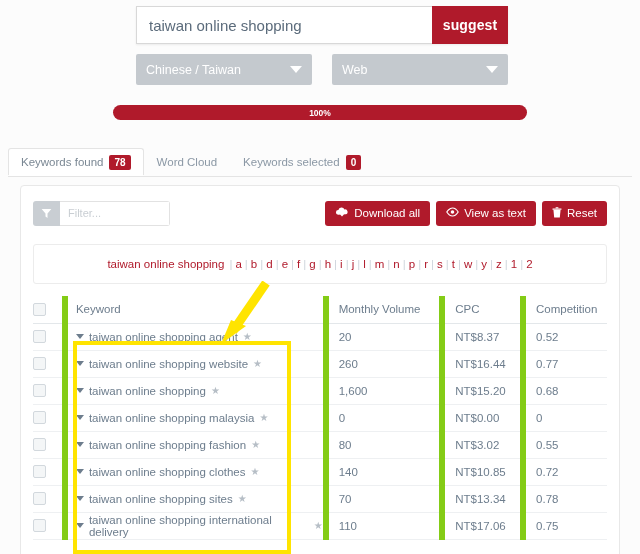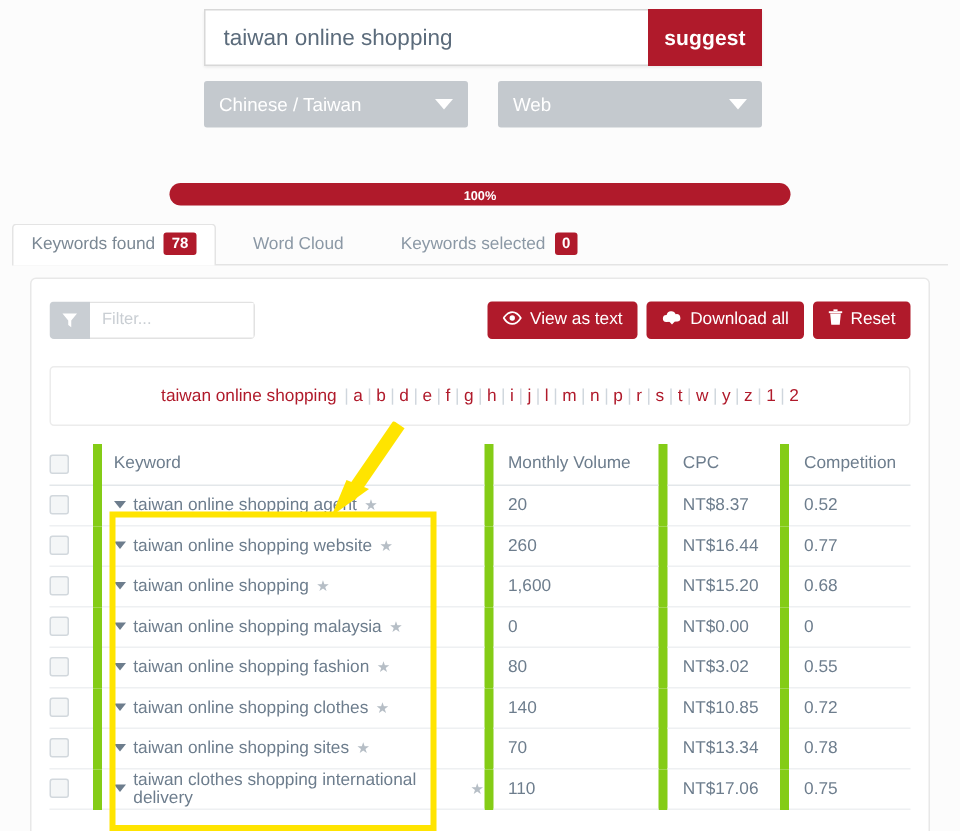--- a/index.html
+++ b/index.html
@@ -79,21 +79,21 @@
     width: 0; height: 0;
     border-left: 6px solid transparent;
     border-right: 6px solid transparent;
     border-top: 7px solid #ffffff;
   }
 
   
   .progress-wrap {
     position: absolute;
     left: 113px;
-    top: 122px;
+    top: 105px;
     width: 414px;
     height: 15px;
     background: #f0f0f0;
     border-radius: 8px;
   }
   .progress-bar {
     height: 100%;
     background: #b01a2b;
     border-radius: 8px;
     color: #ffffff;
@@ -105,23 +105,22 @@
   }
 
   
   .tabs {
     position: absolute;
     left: 8px;
     top: 148px;
     width: 624px;
     height: 28px;
     display: flex;
-    align-items: center;
+    align-items: flex-start;
     border-bottom: 1px solid #e4e4e4;
-    gap: 12px;
   }
   .tab {
     height: 27px;
     display: flex;
     align-items: center;
     padding: 0 12px;
     font-size: 11.5px;
     color: #8b98a5;
     cursor: pointer;
     box-sizing: border-box;
@@ -365,36 +364,36 @@
         <svg width="11" height="11" viewBox="0 0 12 12" aria-hidden="true">
           <path d="M0.7 1 L11.3 1 L7.1 6.1 L7.1 11 L4.9 9.4 L4.9 6.1 Z" fill="#ffffff"></path>
         </svg>
       </div>
       <input class="filter-input" type="text" placeholder="Filter..." style="">
     </div>
 
     <div class="toolbar-right">
       <button class="tb-btn">
         <span>
+          <svg width="14" height="10" viewBox="0 0 16 11" aria-hidden="true">
+            <path d="M3.6 8.6a2.7 2.7 0 0 1 .3-5.4 3.6 3.6 0 0 1 6.9-.6 2.9 2.9 0 0 1 1.5 5.6z" fill="#ffffff"></path>
+            <path d="M8 5.2v4.1M6.3 7.8L8 9.6l1.7-1.8" fill="none" stroke="#ffffff" stroke-width="1.3"></path>
+          </svg>
+        </span>
+        <span>Download all</span>
+      </button>
+
+      <button class="tb-btn">
+        <span>
           <svg width="13" height="10" viewBox="0 0 16 11" aria-hidden="true">
             <path d="M8 0.6C3.9 0.6 1 5.5 1 5.5S3.9 10.4 8 10.4 15 5.5 15 5.5 12.1 0.6 8 0.6z" fill="none" stroke="#ffffff" stroke-width="1.4"></path>
             <circle cx="8" cy="5.5" r="2.2" fill="#ffffff"></circle>
           </svg>
         </span>
         <span>View as text</span>
-      </button>
-
-      <button class="tb-btn">
-        <span>
-          <svg width="14" height="10" viewBox="0 0 16 11" aria-hidden="true">
-            <path d="M3.6 8.6a2.7 2.7 0 0 1 .3-5.4 3.6 3.6 0 0 1 6.9-.6 2.9 2.9 0 0 1 1.5 5.6z" fill="#ffffff"></path>
-            <path d="M8 5.2v4.1M6.3 7.8L8 9.6l1.7-1.8" fill="none" stroke="#ffffff" stroke-width="1.3"></path>
-          </svg>
-        </span>
-        <span>Download all</span>
       </button>
 
       <button class="tb-btn">
         <span>
           <svg width="10" height="11" viewBox="0 0 11 12" aria-hidden="true">
             <rect x="0.6" y="1.6" width="9.8" height="1.4" fill="#ffffff"></rect>
             <rect x="4" y="0.2" width="3" height="1.3" fill="#ffffff"></rect>
             <path d="M1.6 3.3h7.8l-0.8 8.2H2.4z" fill="#ffffff"></path>
           </svg>
         </span>
@@ -553,21 +552,21 @@
           </td>
           <td class="col-mv">70</td>
           <td class="col-cpc">NT$13.34</td>
           <td class="col-cmp">0.78</td>
         </tr>
         <tr>
           <td class="col-chk"><span class="chk"></span></td>
           <td class="col-kw">
             <div class="kw-cell">
               <span class="tri"></span>
-              <span>taiwan clothes shopping international delivery</span>
+              <span>taiwan online shopping international delivery</span>
               <span class="star">★</span>
             </div>
           </td>
           <td class="col-mv">110</td>
           <td class="col-cpc">NT$17.06</td>
           <td class="col-cmp">0.75</td>
         </tr>
       </tbody>
   </table>
 </div>

